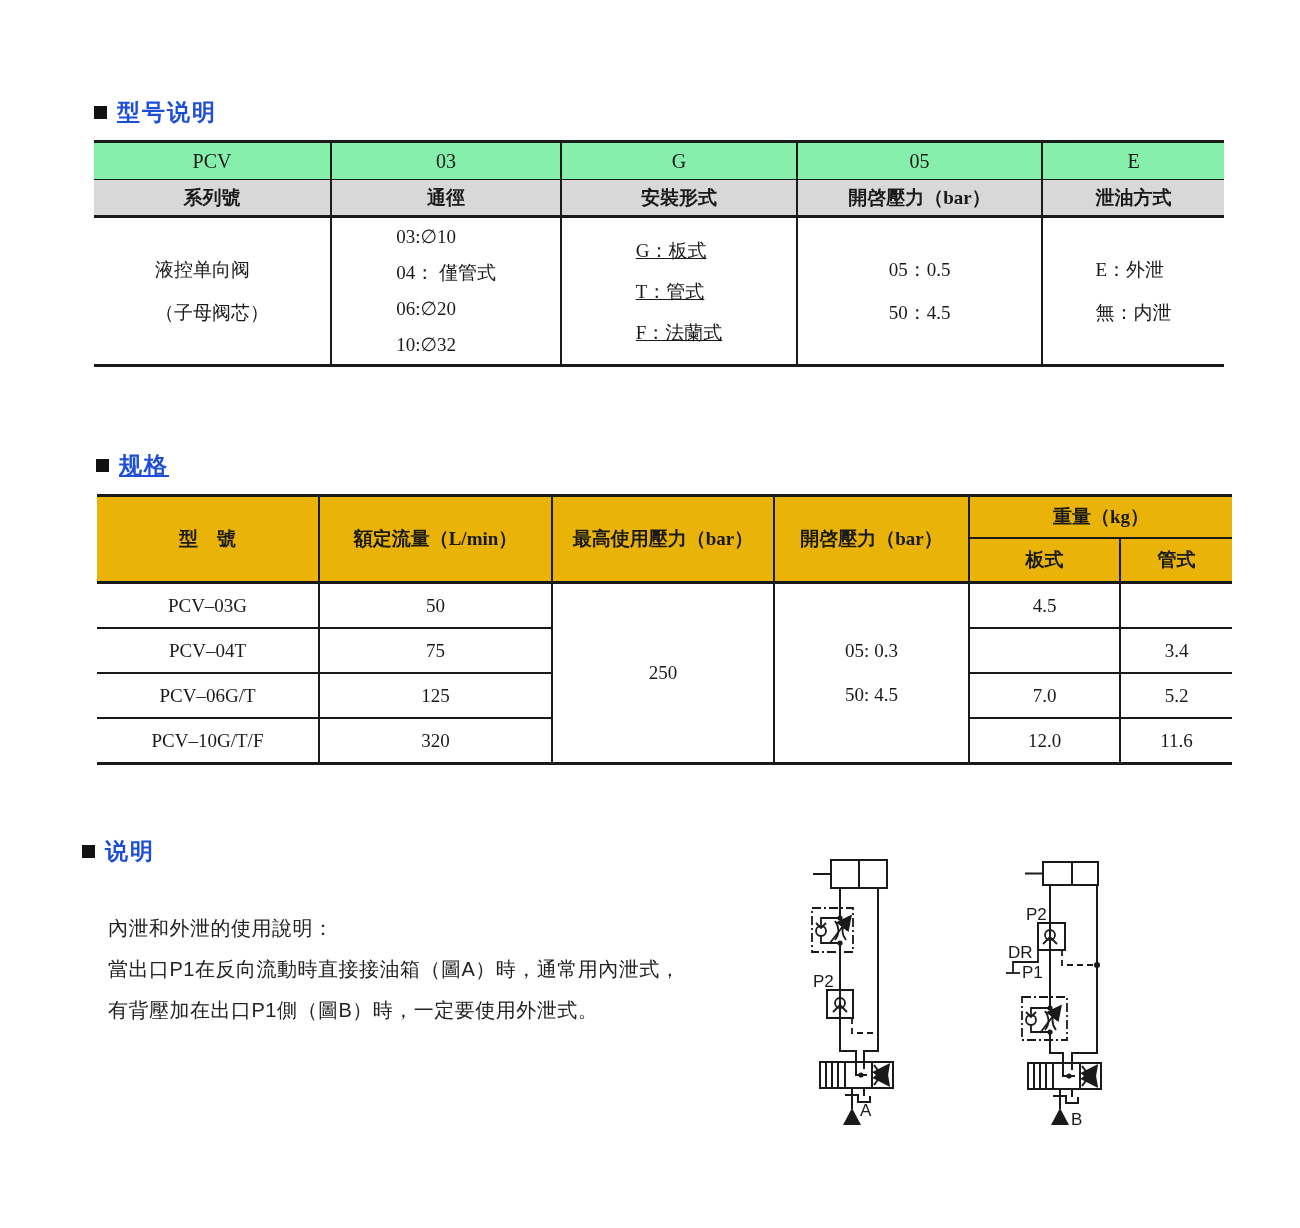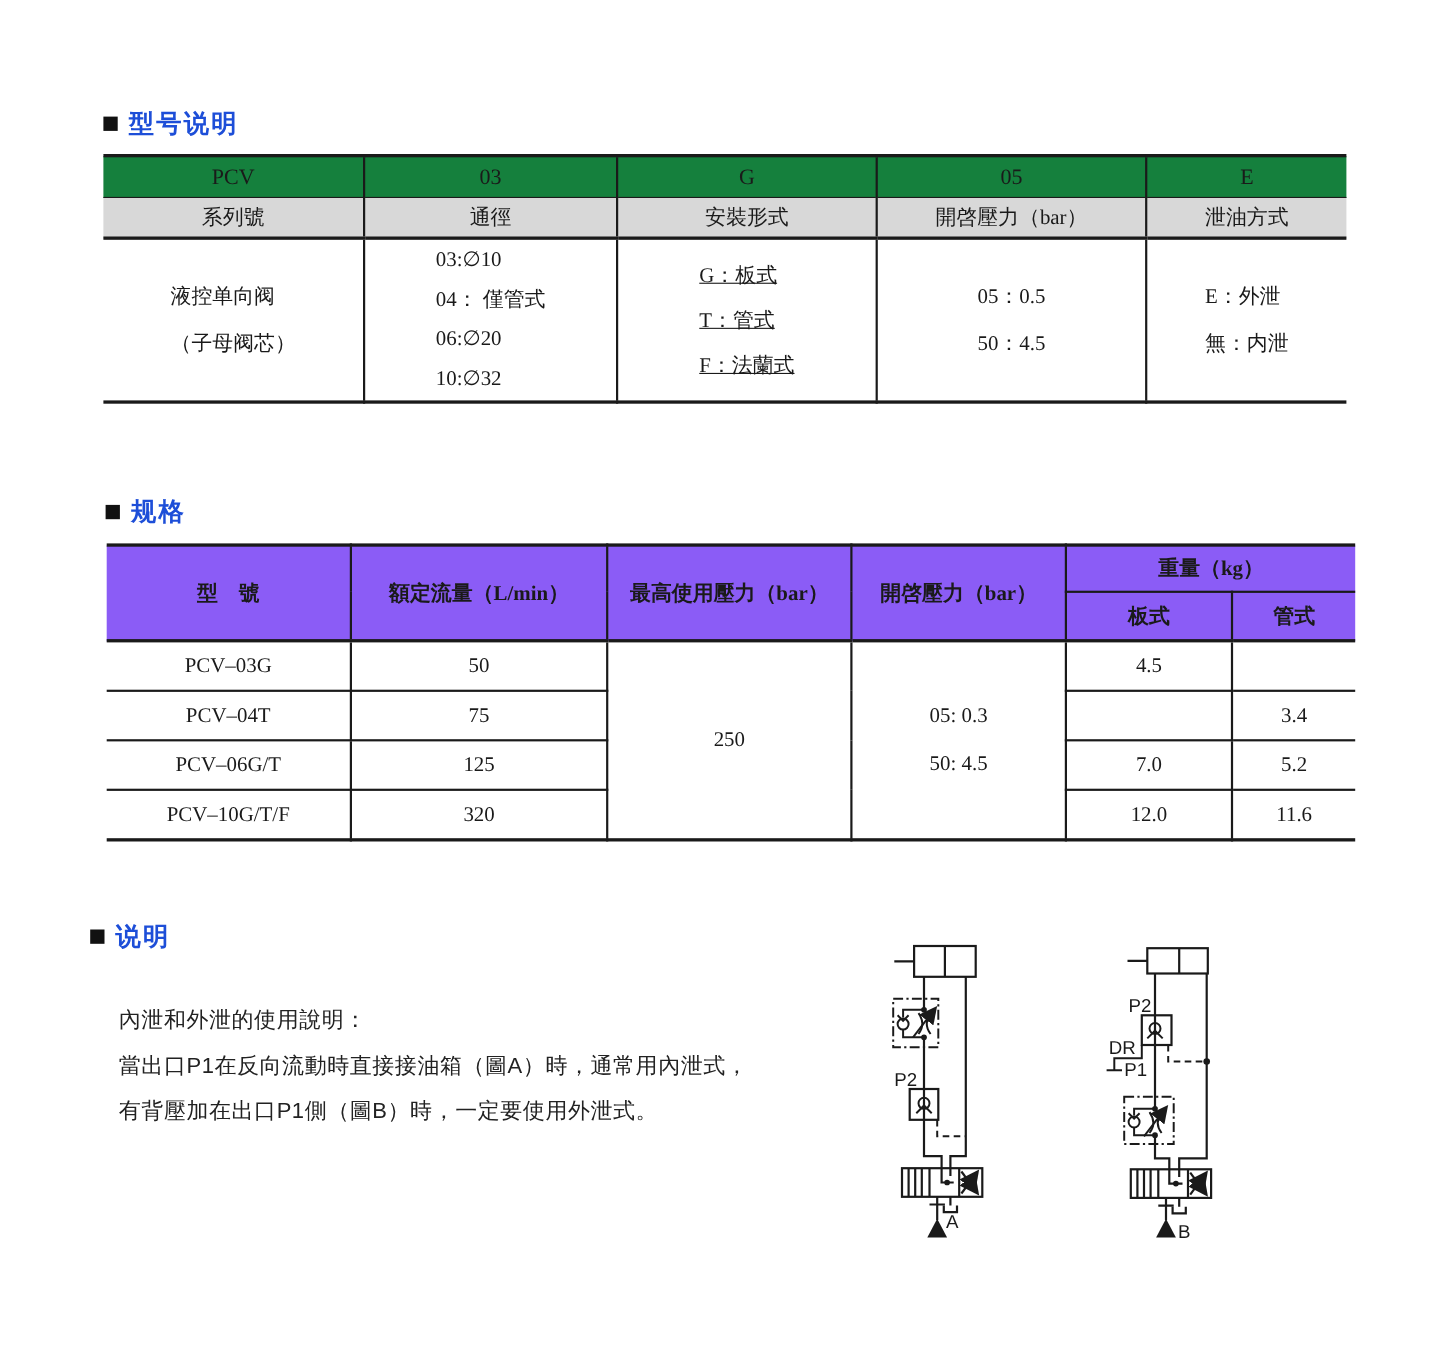--- a/index.html
+++ b/index.html
@@ -18,29 +18,29 @@
   table.spec { position:absolute; border-collapse:collapse; table-layout:fixed; color:#1a1a1a; }
   table.spec th, table.spec td {
     border-left:2px solid #1a1a1a; border-right:2px solid #1a1a1a;
     text-align:center; vertical-align:middle; padding:0;
   }
   table.spec th:first-child, table.spec td:first-child { border-left:none; }
   table.spec th:last-child,  table.spec td:last-child  { border-right:none; }
 
   
   .t1 { left:94px; top:140px; width:1130px; border-top:3px solid #1a1a1a; border-bottom:3px solid #1a1a1a; }
-  .t1 tr.r-code th  { background:#15803d; height:36px; font-weight:normal; font-size:20px; border-bottom:1px solid #1a1a1a;margin-left:24px; }
-  .t1 tr.r-label th { background:#d8d8d8; height:35px; font-weight:normal;   font-size:19px; border-bottom:3px solid #1a1a1a; }
+  .t1 tr.r-code th  { background:#86efac; height:36px; font-weight:normal; font-size:20px; border-bottom:1px solid #1a1a1a;margin-left:24px; }
+  .t1 tr.r-label th { background:#d8d8d8; height:35px; font-weight:bold;   font-size:19px; border-bottom:3px solid #1a1a1a; }
   .t1 tr.r-body td  { height:146px; font-size:19px; }
   .lines { display:inline-block; text-align:left; }
   .lh30 { line-height:36px; } .lh40 { line-height:41px;text-decoration:underline; } .lh42 { line-height:43px; }
 
   
   .t2 { left:97px; top:494px; width:1135px; border-top:3px solid #1a1a1a; border-bottom:3px solid #1a1a1a; }
-  .t2 th { background:#8b5cf6; font-weight:bold; font-size:19px; }
+  .t2 th { background:#eab308; font-weight:bold; font-size:19px; }
   .t2 th.span2 { border-bottom:3px solid #1a1a1a; }
   .t2 tr.r-w1 th.wt { height:40px; border-bottom:2px solid #1a1a1a; }
   .t2 tr.r-w2 th { height:42px; border-bottom:3px solid #1a1a1a; }
   .t2 td { height:43px; font-size:19px; border-bottom:2px solid #1a1a1a; background:#fff; }
   .t2 tr:last-child td { border-bottom:none; }
   .t2 td.vspan { border-bottom:none; }
   .crack-cell { display:flex; flex-direction:column; justify-content:center; align-items:center; gap:22px; height:100%; }
 
   
   .notes {
@@ -113,21 +113,21 @@
     <td>
       <span class="lines lh42">
         <div>E：外泄</div>
         <div>無：内泄</div>
       </span>
     </td>
   </tr>
 </tbody>
   </table>
 
-<div class="section-title" style="left:96px; top:450px;">
+<div class="section-title" style="left:96px; top:450px;text-decoration:underline;">
   <span class="sq"></span>
   <span>规格</span>
 </div>
 
 <table class="spec t2">
   <colgroup>
       <col style="width:222px">
       <col style="width:233px">
       <col style="width:222px">
       <col style="width:195px">

